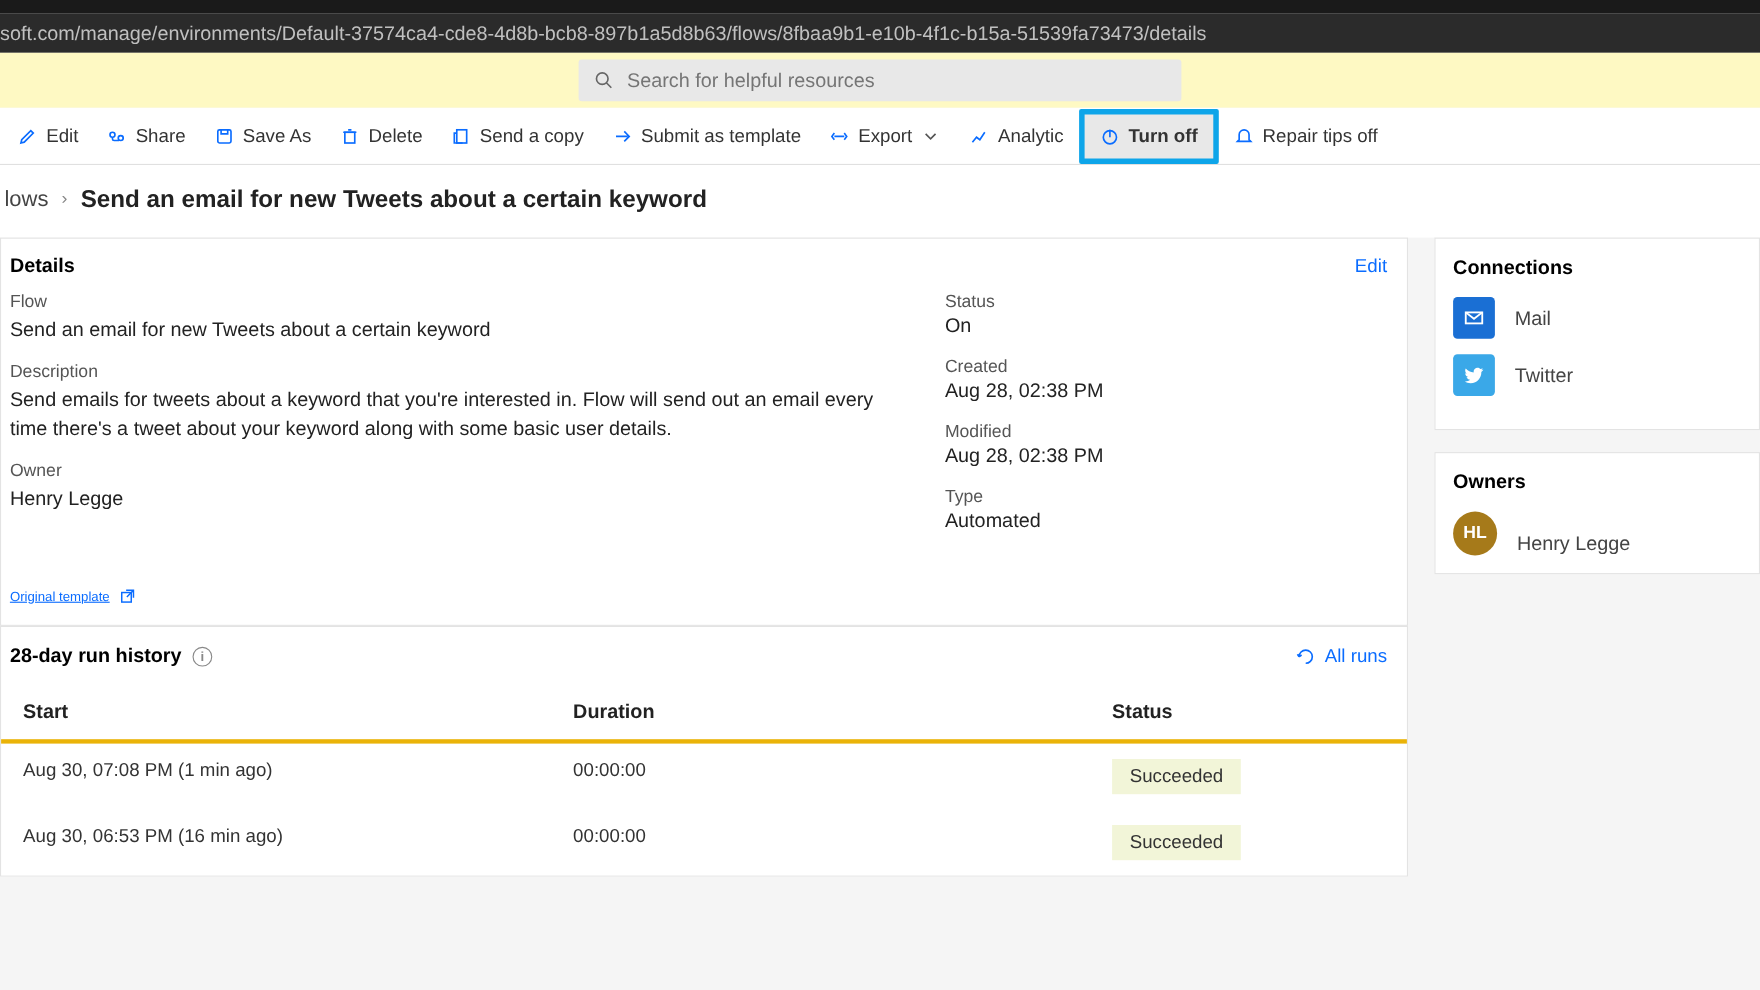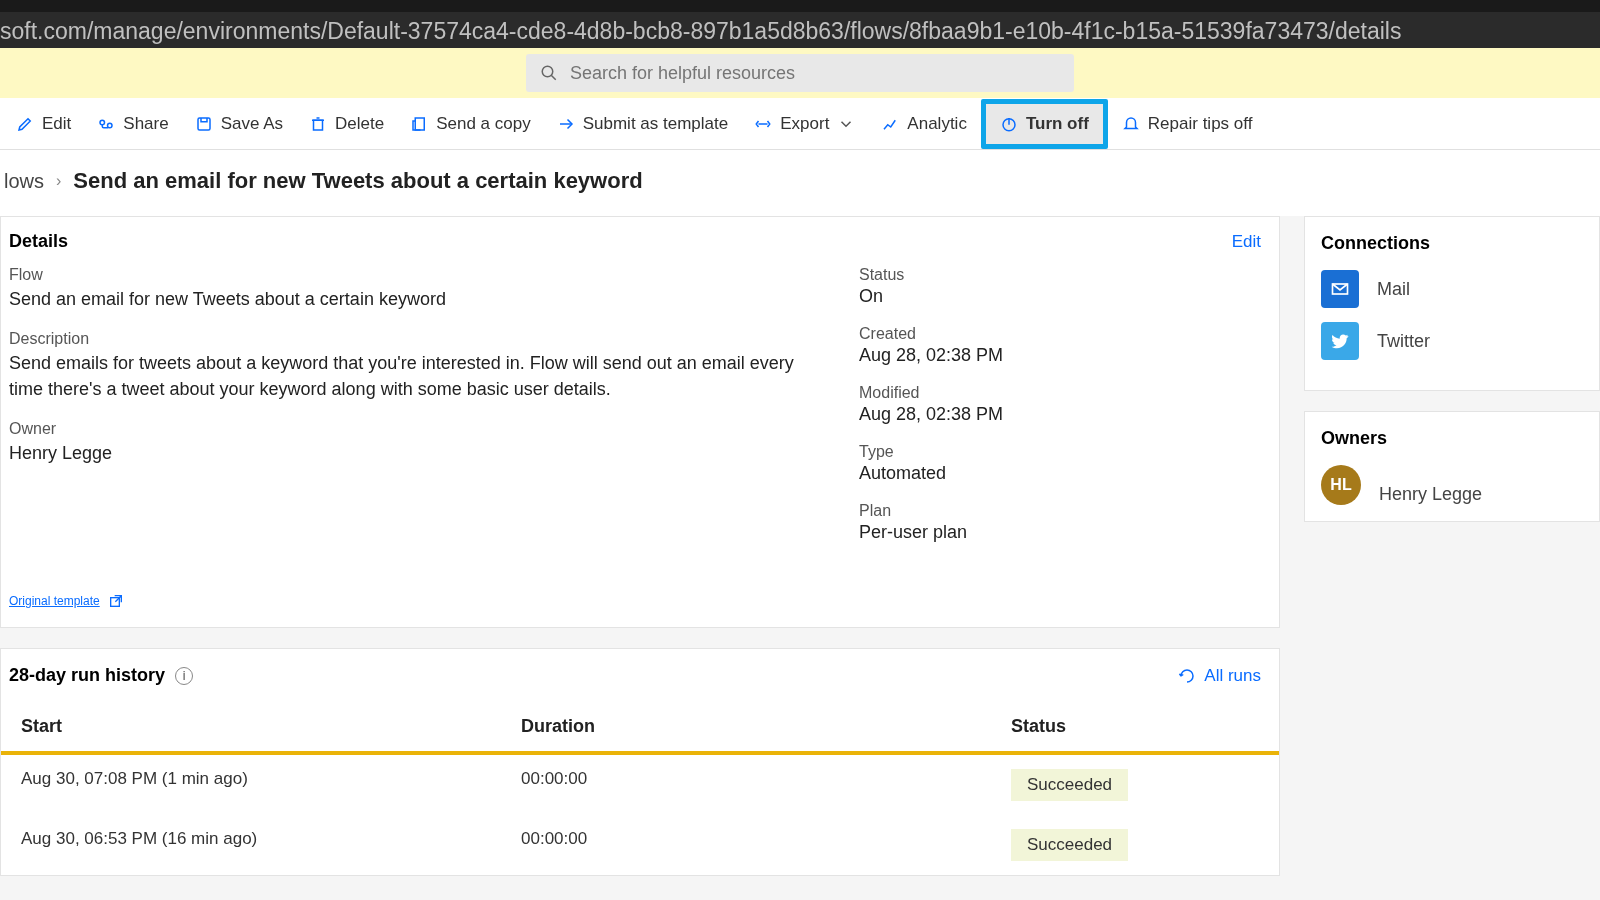--- a/index.html
+++ b/index.html
@@ -1,38 +1,38 @@
 <!DOCTYPE html>
 <html><head>
 <meta charset="utf-8">
 <style>
 * { margin: 0; padding: 0; box-sizing: border-box; font-family: "Segoe UI", sans-serif; }
 body { background: #f5f5f5; overflow: hidden; }
 
 .browser-top { background: #1a1a1a; height: 12px; }
-.url-bar { background: #2b2b2b; color: #c0c0c0; font-size: 23px; padding: 6px 0 6px 0; height: 36px; display: flex; align-items: flex-start; }
+.url-bar { background: #2b2b2b; color: #c0c0c0; font-size: 18px; padding: 6px 0 6px 0; height: 36px; display: flex; align-items: center; }
 .blue-header { background: #fef9c3; height: 50px; display: flex; align-items: center; justify-content: center; }
 .search-box { background: #e8e8e8; width: 548px; height: 38px; border-radius: 3px; display: flex; align-items: center; padding: 0 14px; gap: 12px; }
 .search-box input { border: none; background: transparent; font-size: 18px; color: #555; flex: 1; outline: none; }
 
 .toolbar { background: #fff; height: 52px; display: flex; align-items: center; padding: 0 4px; gap: 2px; border-bottom: 1px solid #e0e0e0; }
 .tb-item { display: flex; align-items: center; gap: 8px; padding: 8px 12px; font-size: 17px; color: #333; cursor: pointer; }
 .tb-item svg { width: 18px; height: 18px; }
 .tb-turnoff { background: #e8e8e8; border: 5px solid #0ea5e9; padding: 10px 14px; border-radius: 2px; font-weight: bold; }
 
 .breadcrumb-row { background: #fff; padding: 18px 4px 22px 4px; display: flex; align-items: center; gap: 12px; }
 .bc-root { font-size: 20px; color: #444; }
 .bc-title { font-size: 22px; font-weight: 600; color: #222; }
 .bc-chev { color: #888; }
 
 .content { display: flex; gap: 24px; padding: 0 0 0 0; }
 .left-col { flex: 0 0 1280px; }
 .right-col { flex: 1; padding-right: 0; }
 
-.card { background: #fff; border: 1px solid #e3e3e3; margin-bottom: 20px; }
+.card { background: #fff; border: 1px solid #e3e3e3; }
 .card-header { display: flex; justify-content: space-between; align-items: center; padding: 14px 18px 14px 8px; }
 .card-header h3 { font-size: 18px; font-weight: 600; }
 .edit-link { color: #0a6cff; font-size: 17px; cursor: pointer; }
 
 .details-body { display: flex; padding: 0 8px 24px 8px; }
 .det-left { flex: 0 0 850px; }
 .det-right { flex: 1; }
 .dl { margin-bottom: 18px; }
 .dt { font-size: 16px; color: #555; margin-bottom: 2px; }
 .dd { font-size: 18px; color: #222; }
@@ -192,24 +192,20 @@
               <div class="dt">Created</div>
               <div class="dd">Aug 28, 02:38 PM</div>
             </div>
           <div class="dl">
               <div class="dt">Modified</div>
               <div class="dd">Aug 28, 02:38 PM</div>
             </div>
           <div class="dl">
               <div class="dt">Type</div>
               <div class="dd">Automated</div>
-            </div>
-          <div class="dl">
-              <div class="dt">Plan</div>
-              <div class="dd">Per-user plan</div>
             </div>
         </div>
       </div>
       <div class="orig-link">
         <span>Original template</span>
         <svg width="16" height="16" viewBox="0 0 24 24" fill="none" stroke="#0a6cff" stroke-width="2">
             <rect x="4" y="7" width="13" height="13"></rect>
             <path d="M10 4h10v10M20 4l-9 9"></path>
           </svg>
       </div>

